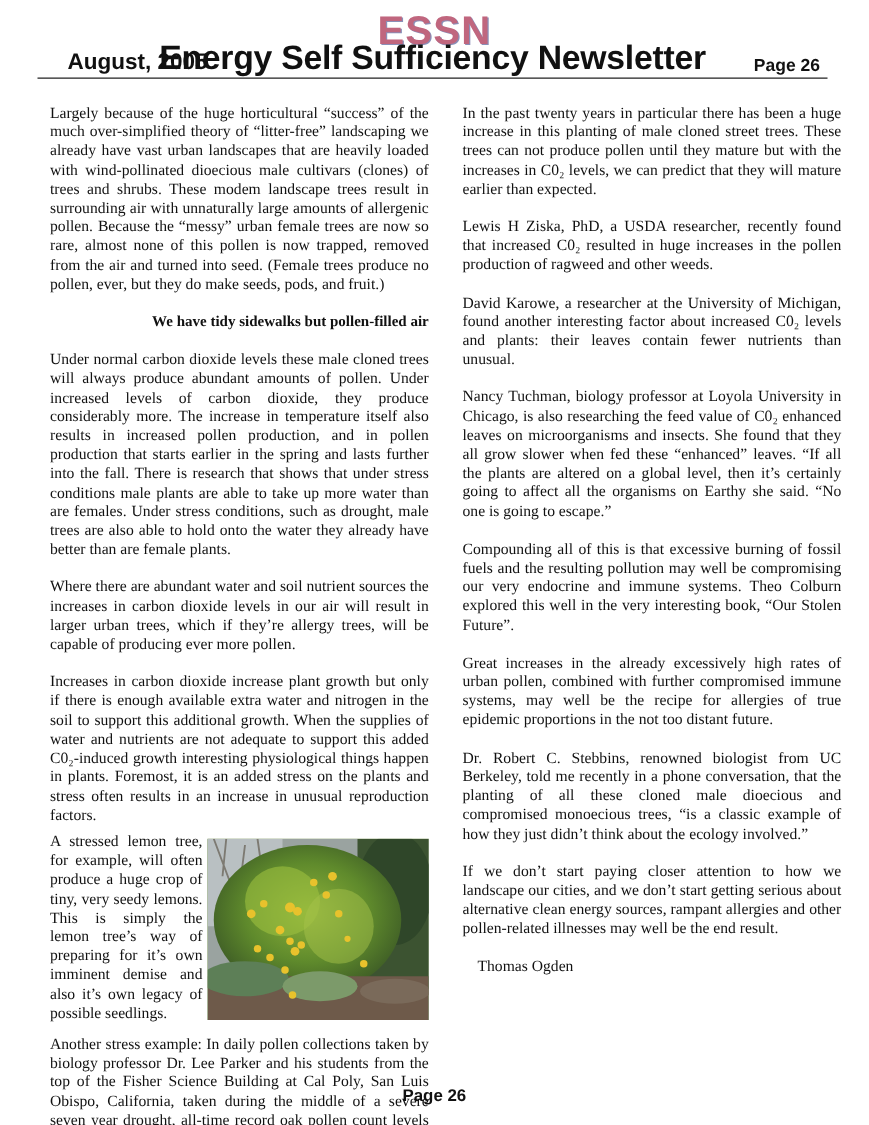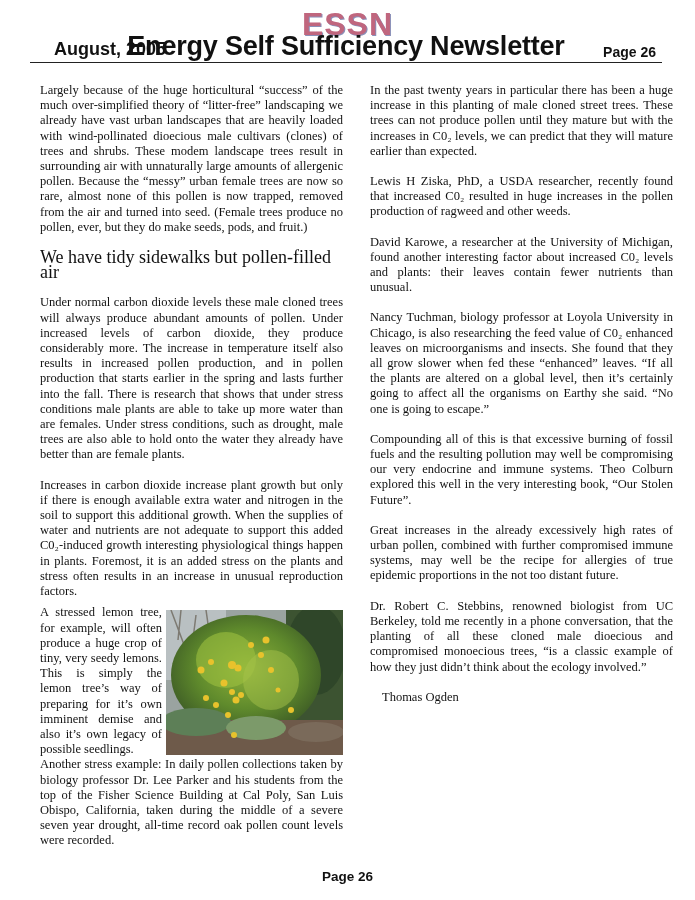--- a/index.html
+++ b/index.html
@@ -16,24 +16,24 @@
     font-family: "Liberation Sans", sans-serif; font-weight: bold;
   }
   .mh-date { position: absolute; left: 24px; bottom: 2px; font-size: 18px; }
   .mh-title { position: absolute; left: 0; right: 0; bottom: 0px; text-align: center; font-size: 27px; letter-spacing: -0.2px; }
   .mh-page { position: absolute; right: 6px; bottom: 2px; font-size: 14px; }
 
   .col { position: absolute; top: 83px; width: 303px; font-family: "Liberation Serif", serif; font-size: 12.5px; line-height: 15.2px; text-align: justify; }
   .col-left { left: 40px; }
   .col-right { left: 354px; margin-left: 16px; }
   .col p { margin: 0 0 15px 0; }
-  .subhead { text-align: left; font-weight: normal; margin: 0 0 15px 0; font-size: 18px; }
+  .subhead { text-align: right; font-weight: bold; margin: 0 0 15px 0; font-size: 12px; }
   .signature { padding-left: 12px; }
 
-  .figure-wrap { position: relative; height: 152px; }
+  .figure-wrap { position: relative; height: 152px; margin-bottom: 10px; }
   .figure-text { position: absolute; left: 0; top: 0; width: 122px; text-align: justify; }
   .photo {
     position: absolute; left: 126px; top: 5px; width: 177px; height: 145px; overflow: hidden;
     background: #6f8a4c;
   }
   .footer {
     position: absolute; left: 0; top: 869px; width: 695px; text-align: center;
     font-family: "Liberation Sans", sans-serif; font-weight: bold; font-size: 13.5px;
   }
 </style>
@@ -45,20 +45,21 @@
 <div class="masthead">
   <span class="mh-date">August, 2005</span>
   <span class="mh-title">Energy Self Sufficiency Newsletter</span>
   <span class="mh-page">Page 26</span>
 </div>
 
 <div class="col col-left">
   <p>Largely because of the huge horticultural “success” of the much over-simplified theory of “litter-free” landscaping we already have vast urban landscapes that are heavily loaded with wind-pollinated dioecious male cultivars (clones) of trees and shrubs. These modem landscape trees result in surrounding air with unnaturally large amounts of allergenic pollen. Because the “messy” urban female trees are now so rare, almost none of this pollen is now trapped, removed from the air and turned into seed. (Female trees produce no pollen, ever, but they do make seeds, pods, and fruit.)</p>
   <div class="subhead">We have tidy sidewalks but pollen-filled air</div>
   <p>Under normal carbon dioxide levels these male cloned trees will always produce abundant amounts of pollen. Under increased levels of carbon dioxide, they produce considerably more. The increase in temperature itself also results in increased pollen production, and in pollen production that starts earlier in the spring and lasts further into the fall. There is research that shows that under stress conditions male plants are able to take up more water than are females. Under stress conditions, such as drought, male trees are also able to hold onto the water they already have better than are female plants.</p>
+  <p>Where there are abundant water and soil nutrient sources the increases in carbon dioxide levels in our air will result in larger urban trees, which if they’re allergy trees, will be capable of producing ever more pollen.</p>
   <p style="margin-bottom:6px;">Increases in carbon dioxide increase plant growth but only if there is enough available extra water and nitrogen in the soil to support this additional growth. When the supplies of water and nutrients are not adequate to support this added C0₂-induced growth interesting physiological things happen in plants. Foremost, it is an added stress on the plants and stress often results in an increase in unusual reproduction factors.</p>
 
   <div class="figure-wrap">
     <div class="figure-text">A stressed lemon tree, for example, will often produce a huge crop of tiny, very seedy lemons. This is simply the lemon tree’s way of preparing for it’s own imminent demise and also it’s own legacy of possible seedlings.</div>
     <div class="photo" title="Photo of a lemon tree laden with small yellow lemons">
       <svg width="177" height="145" viewBox="0 0 177 145">
         <defs>
           <radialGradient id="bush" cx="50%" cy="45%" r="55%">
             <stop offset="0%" stop-color="#8fb33a"></stop>
             <stop offset="60%" stop-color="#5f8a2c"></stop>
@@ -105,16 +106,17 @@
 </div>
 
 <div class="col col-right">
   <p>In the past twenty years in particular there has been a huge increase in this planting of male cloned street trees. These trees can not produce pollen until they mature but with the increases in C0₂ levels, we can predict that they will mature earlier than expected.</p>
   <p>Lewis H Ziska, PhD, a USDA researcher, recently found that increased C0₂ resulted in huge increases in the pollen production of ragweed and other weeds.</p>
   <p>David Karowe, a researcher at the University of Michigan, found another interesting factor about increased C0₂ levels and plants: their leaves contain fewer nutrients than unusual.</p>
   <p>Nancy Tuchman, biology professor at Loyola University in Chicago, is also researching the feed value of C0₂ enhanced leaves on microorganisms and insects. She found that they all grow slower when fed these “enhanced” leaves. “If all the plants are altered on a global level, then it’s certainly going to affect all the organisms on Earthy she said. “No one is going to escape.”</p>
   <p>Compounding all of this is that excessive burning of fossil fuels and the resulting pollution may well be compromising our very endocrine and immune systems. Theo Colburn explored this well in the very interesting book, “Our Stolen Future”.</p>
   <p>Great increases in the already excessively high rates of urban pollen, combined with further compromised immune systems, may well be the recipe for allergies of true epidemic proportions in the not too distant future.</p>
   <p>Dr. Robert C. Stebbins, renowned biologist from UC Berkeley, told me recently in a phone conversation, that the planting of all these cloned male dioecious and compromised monoecious trees, “is a classic example of how they just didn’t think about the ecology involved.”</p>
+  <p>If we don’t start paying closer attention to how we landscape our cities, and we don’t start getting serious about alternative clean energy sources, rampant allergies and other pollen-related illnesses may well be the end result.</p>
   <p class="signature">Thomas Ogden</p>
 </div>
 
 <div class="footer">Page 26</div>
 
 </body></html>

